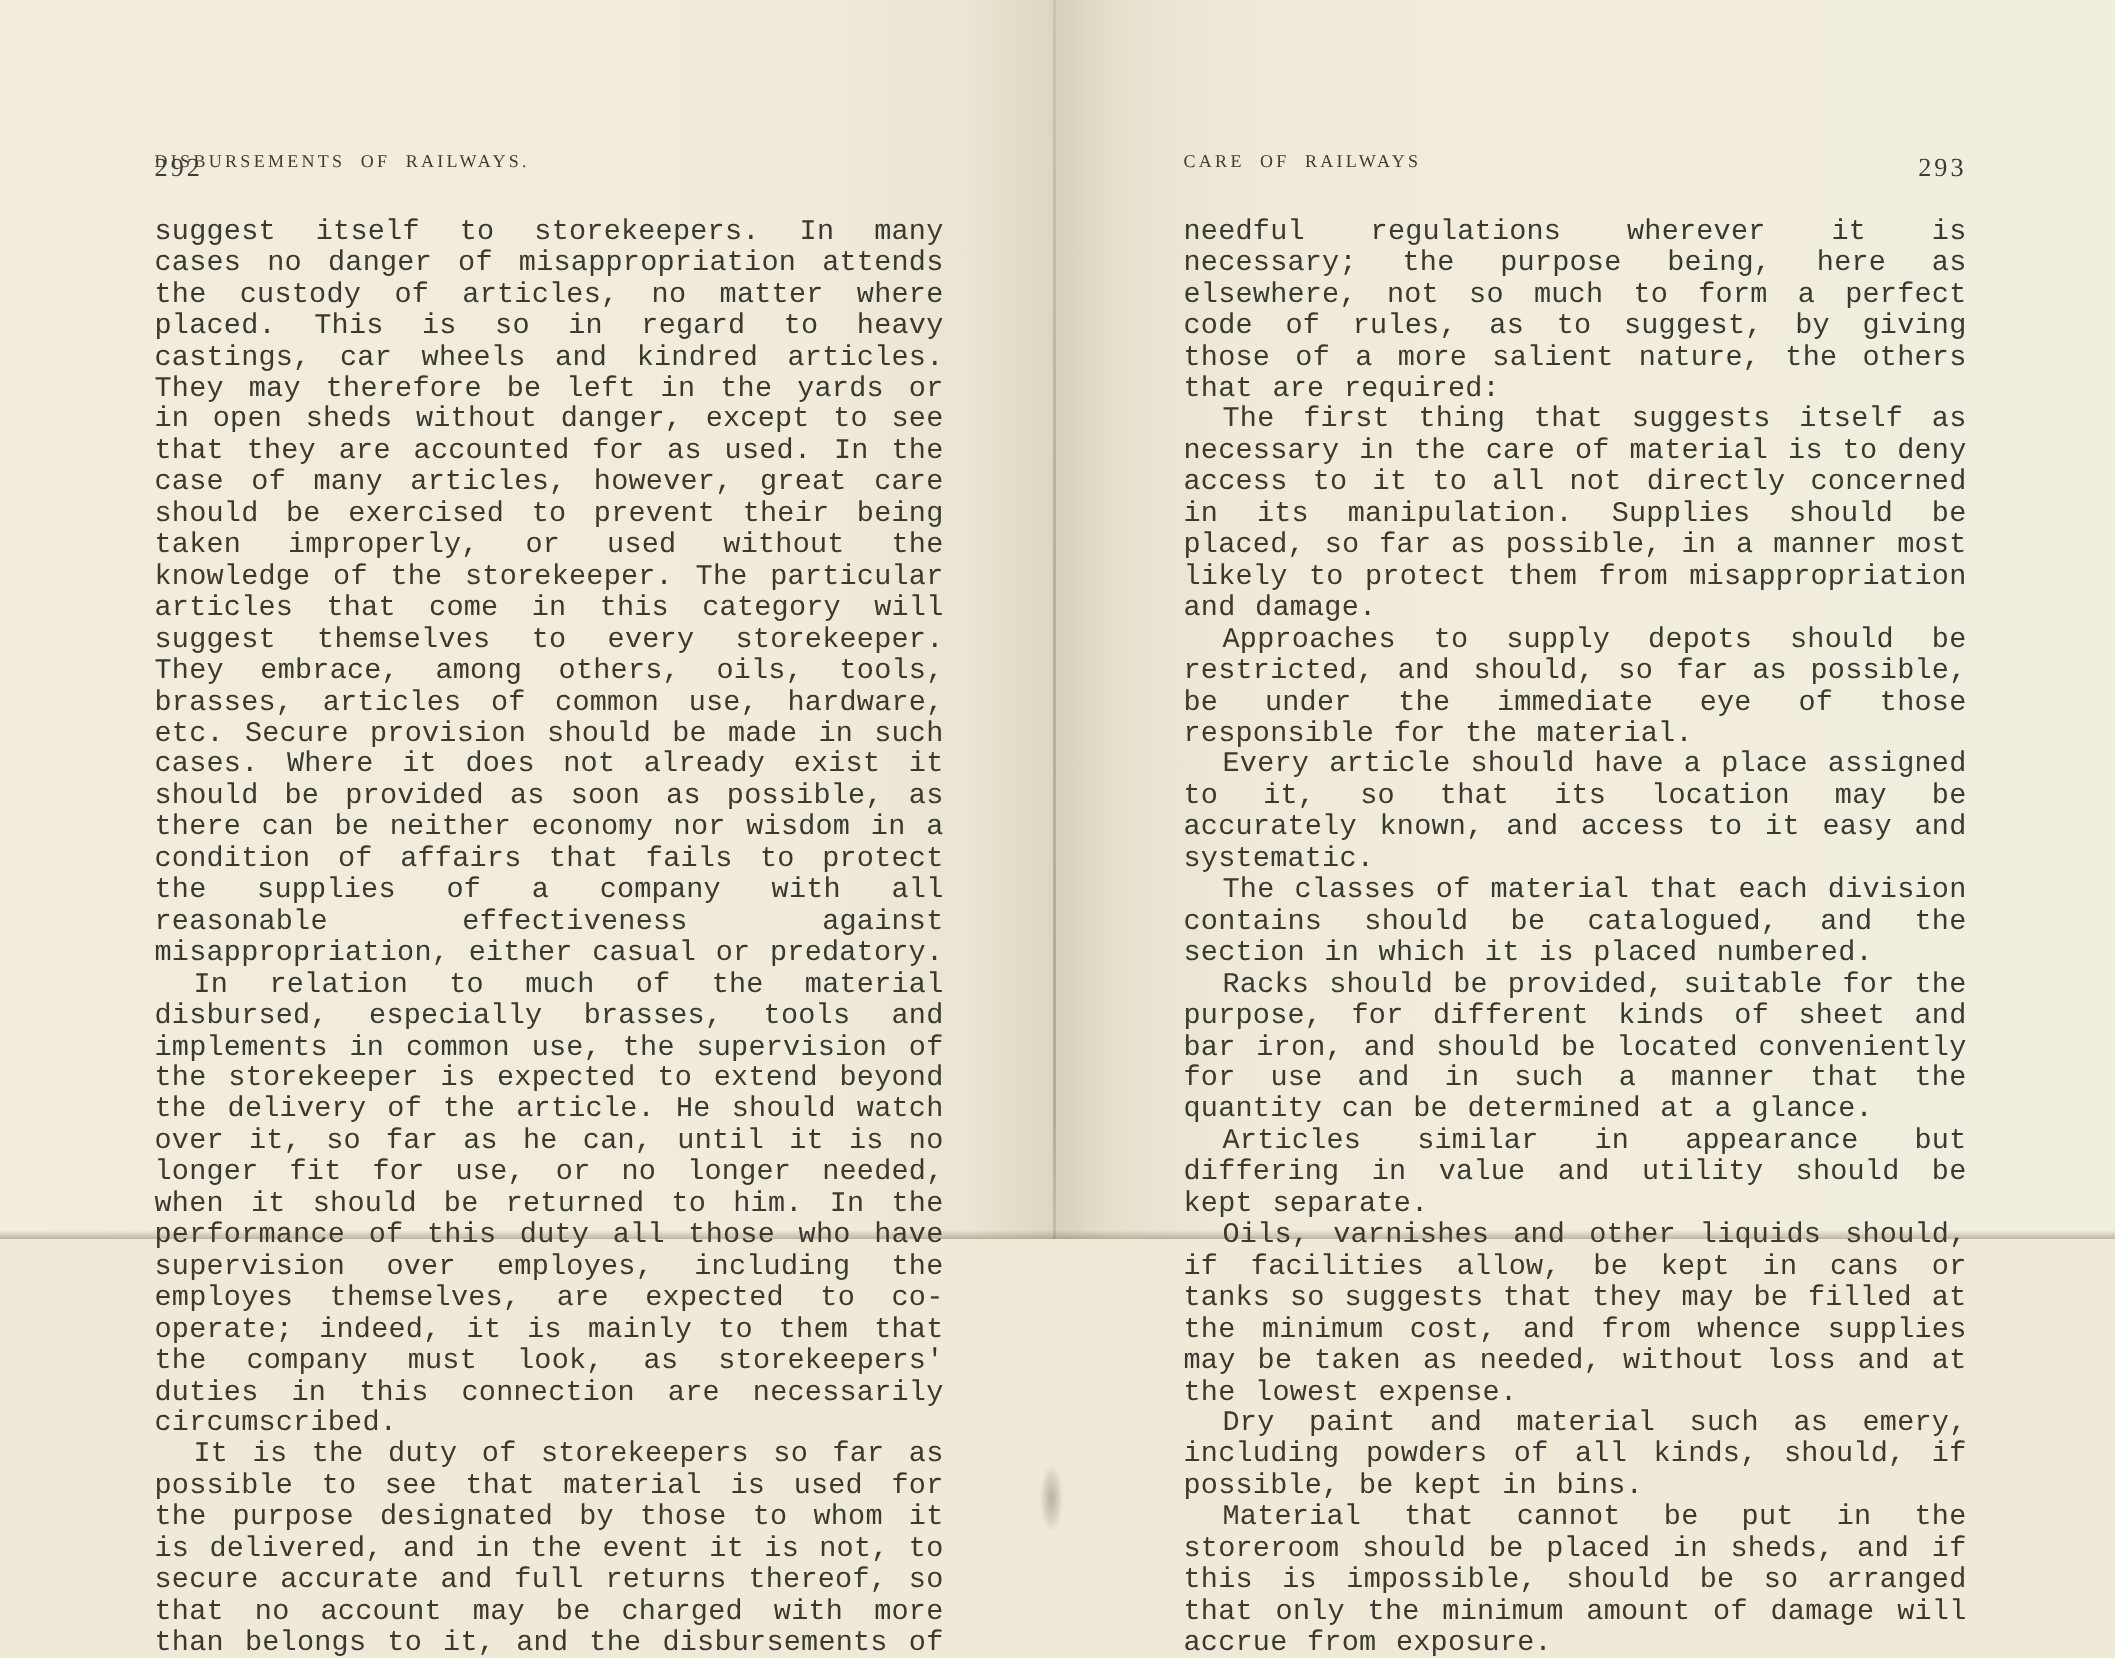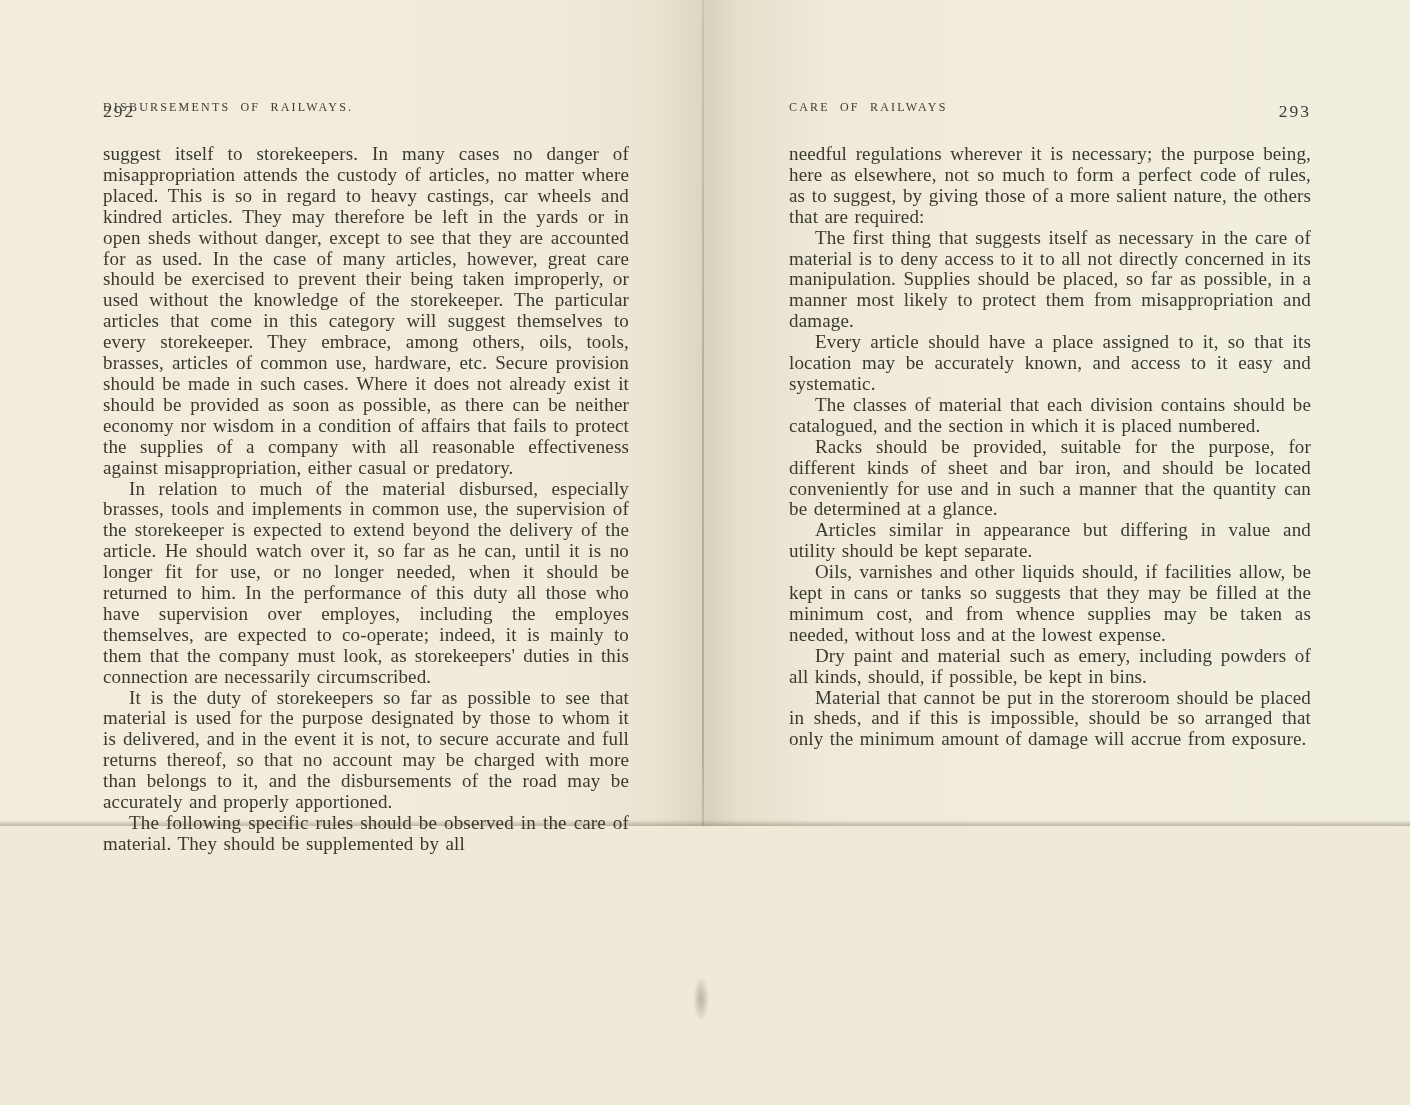--- a/index.html
+++ b/index.html
@@ -75,20 +75,21 @@
     line-height: 20.9px;
     text-align: justify;
     letter-spacing: 0.15px;
     word-spacing: 1.5px;
     color: #3b382f;
   }
   .bodytext p {
     margin: 0;
     padding: 0;
     text-indent: 26px;
+    font-family: Liberation Mono, monospace;
   }
   .bodytext p.noindent {
     text-indent: 0;
   }
 </style>
 </head>
 <body>
 
 <div class="spread">
 
@@ -110,20 +111,21 @@
   </div>
 
   <div class="page page-right">
     <div class="pagehead">
       <span class="runtitle">CARE OF RAILWAYS</span>
       <span class="pagenum num-right">293</span>
     </div>
     <div class="bodytext">
       <p class="noindent">needful regulations wherever it is necessary; the purpose being, here as elsewhere, not so much to form a perfect code of rules, as to suggest, by giving those of a more salient nature, the others that are required:</p>
       <p>The first thing that suggests itself as necessary in the care of material is to deny access to it to all not directly concerned in its manipulation. Supplies should be placed, so far as possible, in a manner most likely to protect them from misappropriation and damage.</p>
+      <p>Approaches to supply depots should be restricted, and should, so far as possible, be under the immediate eye of those responsible for the material.</p>
       <p>Every article should have a place assigned to it, so that its location may be accurately known, and access to it easy and systematic.</p>
       <p>The classes of material that each division contains should be catalogued, and the section in which it is placed numbered.</p>
       <p>Racks should be provided, suitable for the purpose, for different kinds of sheet and bar iron, and should be located conveniently for use and in such a manner that the quantity can be determined at a glance.</p>
       <p>Articles similar in appearance but differing in value and utility should be kept separate.</p>
       <p>Oils, varnishes and other liquids should, if facilities allow, be kept in cans or tanks so suggests that they may be filled at the minimum cost, and from whence supplies may be taken as needed, without loss and at the lowest expense.</p>
       <p>Dry paint and material such as emery, including powders of all kinds, should, if possible, be kept in bins.</p>
       <p>Material that cannot be put in the storeroom should be placed in sheds, and if this is impossible, should be so arranged that only the minimum amount of damage will accrue from exposure.</p>
     </div>
   </div>
 

